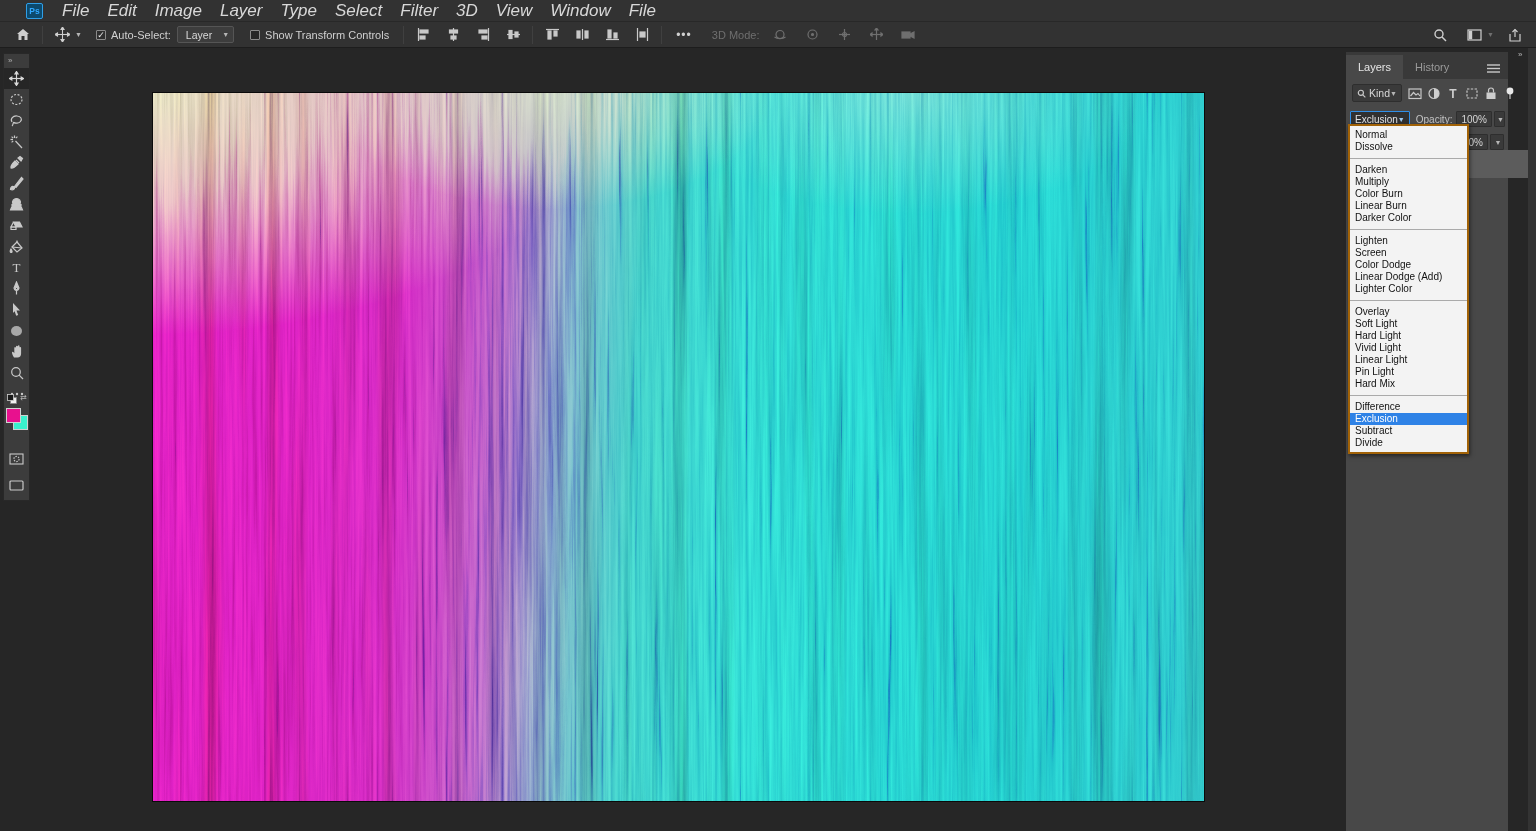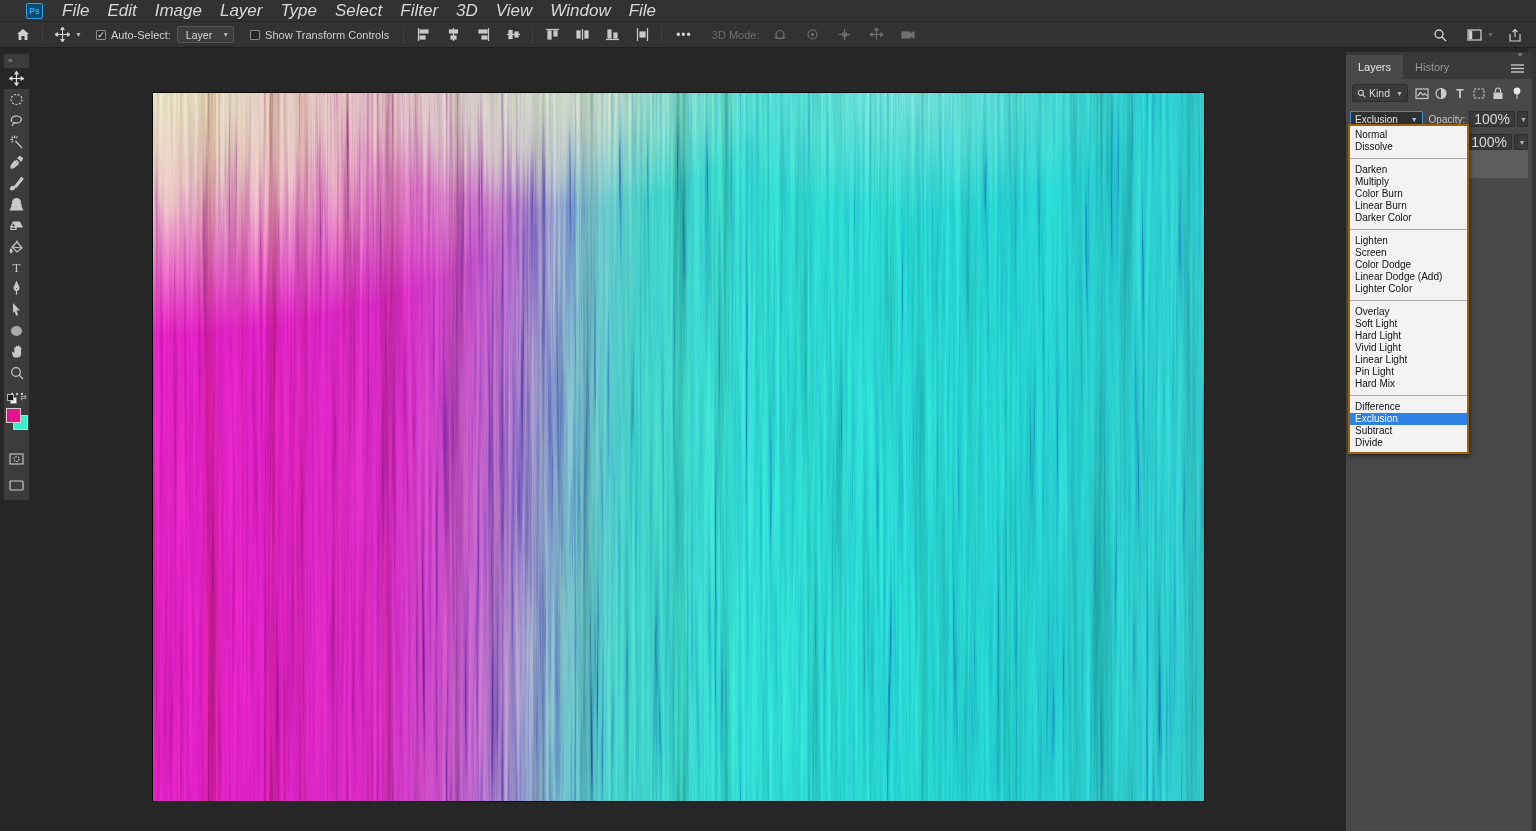--- a/index.html
+++ b/index.html
@@ -62,40 +62,40 @@
       radial-gradient(70% 55% at 38% 0%, rgba(200,242,160,0.75) 0%, rgba(200,242,160,0) 30%),
       radial-gradient(60% 45% at 72% 0%, rgba(130,240,200,0.6) 0%, rgba(130,240,200,0) 38%),
       linear-gradient(93deg,#ec1a92 0%, #de1b90 14%, #cc2394 24%, #8f519c 33%,
         #35c4a4 46%, #26dcb8 58%, #20d0b4 70%, #1dc2b0 82%, #27b2aa 100%);}
   #fiber-layer { position:absolute; inset:0; width:100%; height:100%;
     mix-blend-mode:multiply; }
   #band-layer { position:absolute; inset:0; width:100%; height:100%;
     mix-blend-mode:overlay; opacity:.55; }
 
   
-  #panel { position:absolute; left:1346px; top:52px; width:186px; height:779px;
+  #panel { position:absolute; left:1346px; top:52px; width:162px; height:779px;
     background:#484848; z-index:10; }
   #panel-tabs { height:27px; background:#393939; display:flex; align-items:flex-end; }
   .panel-tab { height:24px; padding:0 12px; font-size:11px; display:flex; align-items:center; }
   .panel-tab.active { background:#484848; color:#e6e6e6; }
   .panel-tab.inactive { color:#9a9a9a; }
   #panel-menu { margin-left:auto; margin-right:8px; margin-bottom:6px; color:#c9c9c9; }
   #kind-row { height:28px; display:flex; align-items:center; padding:0 6px; }
   #kind-box { width:70px; height:18px; background:#3a3a3a; border:1px solid #2e2e2e;
     border-radius:2px; display:flex; align-items:center; font-size:10.5px; color:#d6d6d6;
     padding:0 4px;}
   #kind-box .chev { margin-left:auto; }
   .filter-ic { width:19px; display:flex; justify-content:center; color:#cdcdcd; }
   #blend-row { height:24px; display:flex; align-items:center; padding:0 4px; }
   #blend-select { width:110px; height:17px; background:#303030; border:1px solid #2f8fe8;
     display:flex; align-items:center; font-size:10px; color:#e2e2e2; padding:0 4px;
     border-radius:1px;}
   #blend-select .chev { margin-left:auto; color:#9ec9ef;}
   .small-label { font-size:10px; color:#c2c2c2; margin-left:6px; }
-  .val-box { background:#3a3a3a; border:1px solid #2e2e2e; height:16px; font-size:14px;
+  .val-box { background:#3a3a3a; border:1px solid #2e2e2e; height:16px; font-size:10px;
     color:#d6d6d6; display:flex; align-items:center; padding:4px 4px; margin-left:4px;
     border-radius:1px;}
   .val-chev { background:#3a3a3a; border:1px solid #2e2e2e; height:16px; width:14px;
     display:flex; align-items:center; justify-content:center; margin-left:2px;
     border-radius:1px;}
   #fill-row { height:22px; display:flex; align-items:center; justify-content:flex-end;
     padding-right:4px; }
   #layer-row-partial { position:absolute; left:120px; top:98px; width:62px; height:28px;
     background:#5c5c5c; }
 

